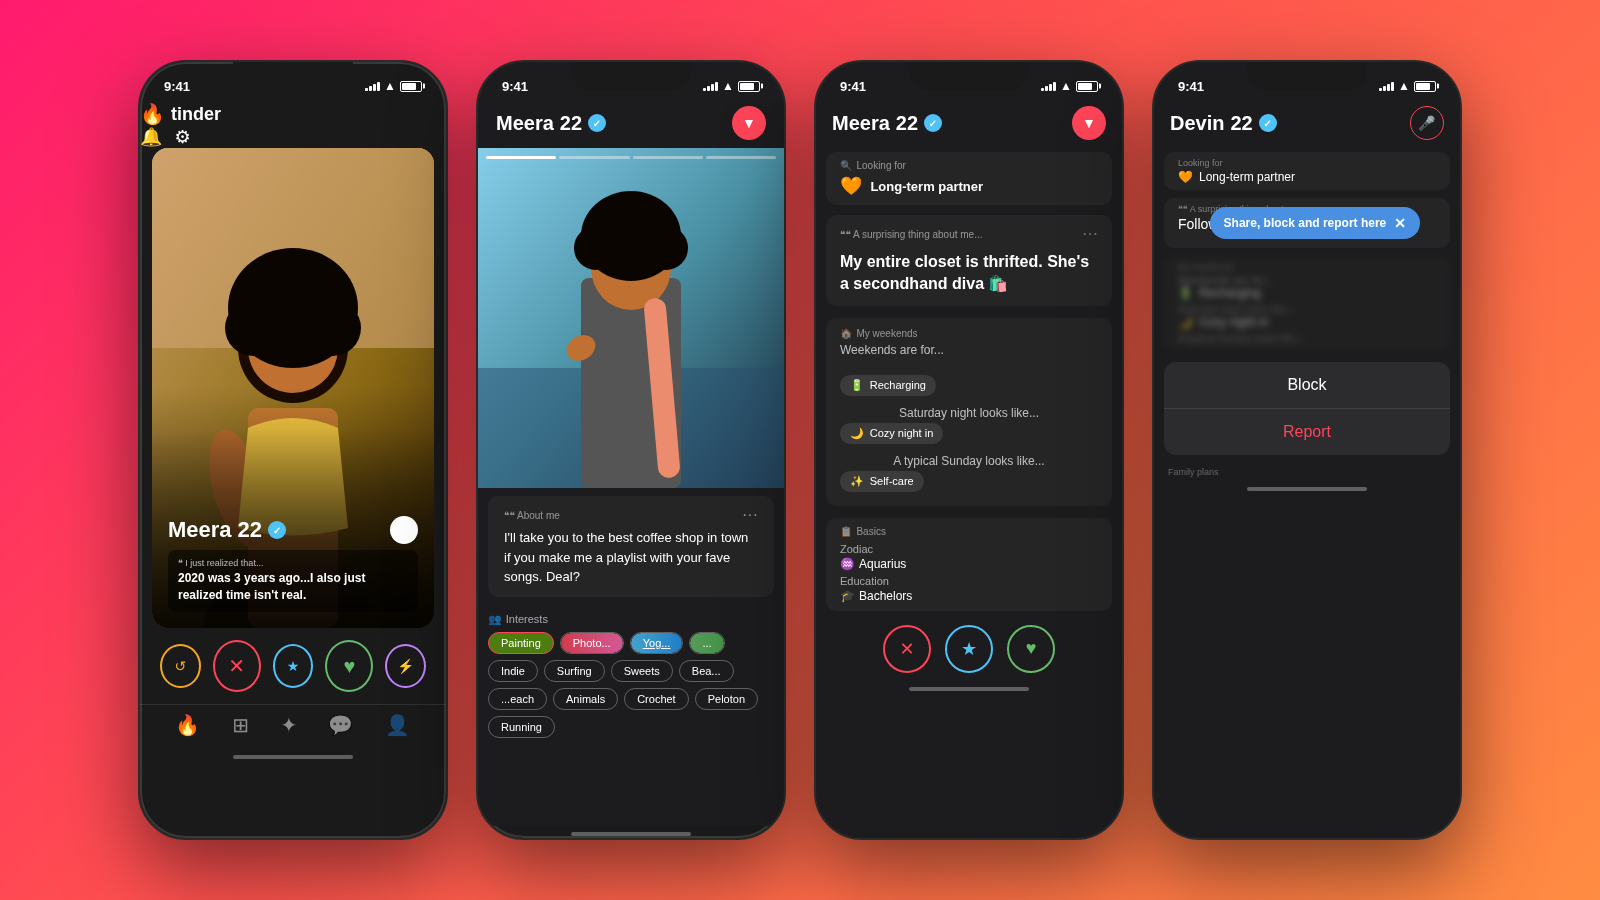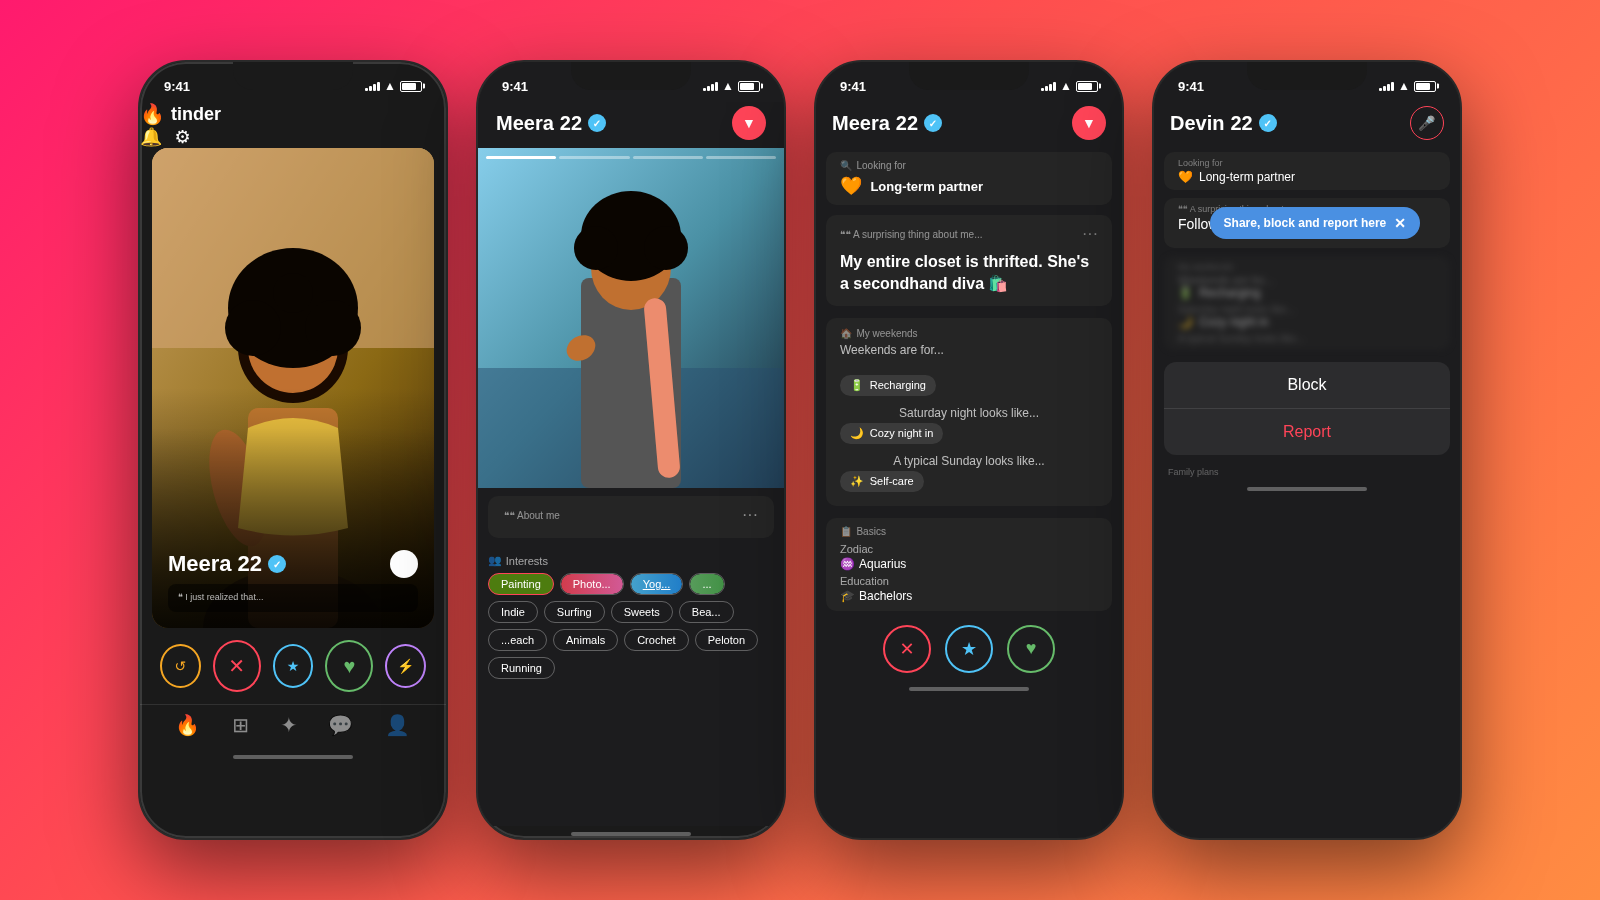--- a/index.html
+++ b/index.html
@@ -779,20 +779,21 @@
         <div class="card-gradient"></div>
         <div class="card-info">
           <div class="card-name">
             <span>Meera</span>
             <span>22</span>
             <div class="verified-badge">✓</div>
             <div class="boost-btn">↑</div>
           </div>
           <div class="card-quote">
             <div class="quote-label">❝  I just realized that...</div>
+            <div class="quote-text">2020 was 3 years ago...I also just realized time isn't real.</div>
           </div>
         </div>
       </div>
 
       <div class="action-buttons">
         <div class="action-btn rewind">↺</div>
         <div class="action-btn nope">✕</div>
         <div class="action-btn star">★</div>
         <div class="action-btn like">♥</div>
         <div class="action-btn boost">⚡</div>
@@ -870,20 +871,21 @@
 
             <ellipse cx="105" cy="200" rx="15" ry="12" fill="#c07030" transform="rotate(-30, 105, 200)"></ellipse>
           </svg>
         </div>
 
         <div class="about-section">
           <div class="section-header">
             <span class="section-label">❝❝  About me</span>
             <span class="section-dots">···</span>
           </div>
+          <div class="section-text">I'll take you to the best coffee shop in town if you make me a playlist with your fave songs. Deal?</div>
         </div>
 
         <div class="interests-section">
           <div class="interests-label">
             <span>👥</span>
             <span>Interests</span>
           </div>
           <div class="interests-tags">
             <span class="interest-tag highlight">Painting</span>
             <span class="interest-tag" style="position:relative; overflow:hidden;">

